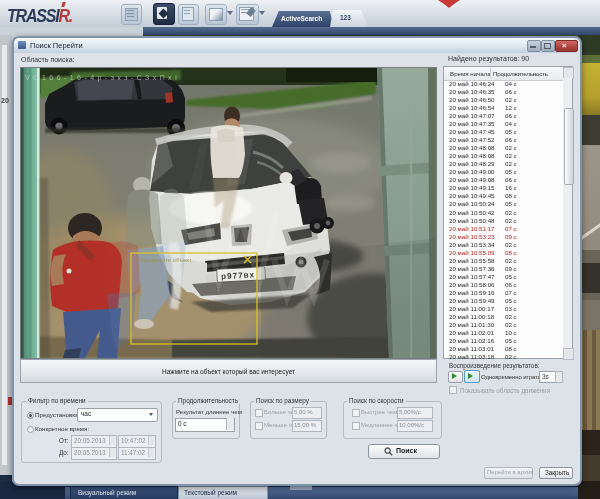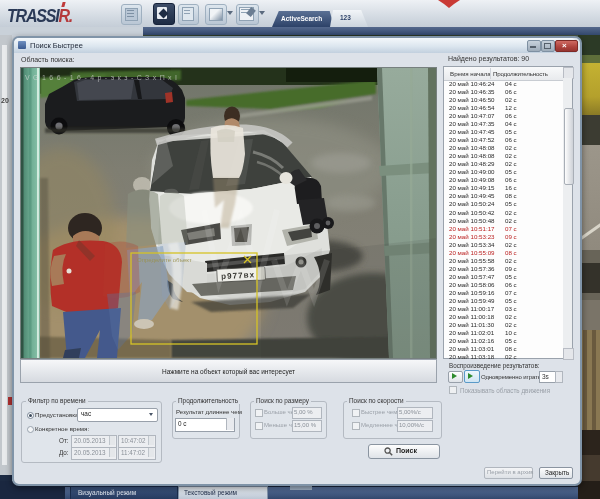--- a/index.html
+++ b/index.html
@@ -77,21 +77,21 @@
 <div class="txt" style="left:78px;top:489px;font-size:6.5px;color:#dfe5ee">Визуальный режим</div>
 <div class="abs" style="left:178px;top:486px;width:88px;height:13px;background:linear-gradient(#e6ebf1,#b9c4d2);border:1px solid #8496ac"></div>
 <div class="txt" style="left:184px;top:489px;font-size:6.5px;color:#22304c">Текстовый режим</div>
 <div class="abs" style="left:290px;top:485px;width:22px;height:5px;background:#9fb0c4"></div>
 <div class="abs" style="left:578px;top:481px;width:22px;height:18px;background:#241e18"></div>
 
 <div class="abs" style="left:12px;top:36px;width:566px;height:446px;background:#dde2e9;border:2px solid #8094a8;border-radius:7px;box-shadow:0 2px 6px rgba(0,0,0,.45)"></div>
 
 <div class="abs" style="left:14px;top:38px;width:562px;height:15px;background:linear-gradient(#f4f8fb,#dce6ef 55%,#c2d0de);border-radius:5px 5px 0 0"></div>
 <div class="abs" style="left:18px;top:41px;width:8px;height:8px;background:linear-gradient(#7090c0,#3a5a90);border-radius:1px"></div>
-<div class="txt" style="left:30px;top:41px;font-size:7.5px;color:#1c2434">Поиск Быстрее</div>
+<div class="txt" style="left:30px;top:41px;font-size:7.5px;color:#1c2434">Поиск Перейти</div>
 
 <div class="abs" style="left:527px;top:40px;width:12px;height:10px;background:linear-gradient(#c8d2dc,#9eacba);border:1px solid #7e90a2;border-radius:2px"></div>
 <div class="abs" style="left:530px;top:46px;width:6px;height:2px;background:#55606c"></div>
 <div class="abs" style="left:541px;top:40px;width:12px;height:10px;background:linear-gradient(#c8d2dc,#9eacba);border:1px solid #7e90a2;border-radius:2px"></div>
 <div class="abs" style="left:544px;top:43px;width:5px;height:4px;border:1px solid #55606c"></div>
 <div class="abs" style="left:555px;top:40px;width:21px;height:10px;background:linear-gradient(#cf6a62,#ad423c 60%,#963430);border:1px solid #7e2a26;border-radius:2px"></div>
 <div class="txt" style="left:562px;top:40.5px;font-size:8px;font-weight:bold;color:#fff">×</div>
 
 <div class="txt" style="left:21px;top:56px;font-size:7px;color:#333">Область поиска:</div>
 

